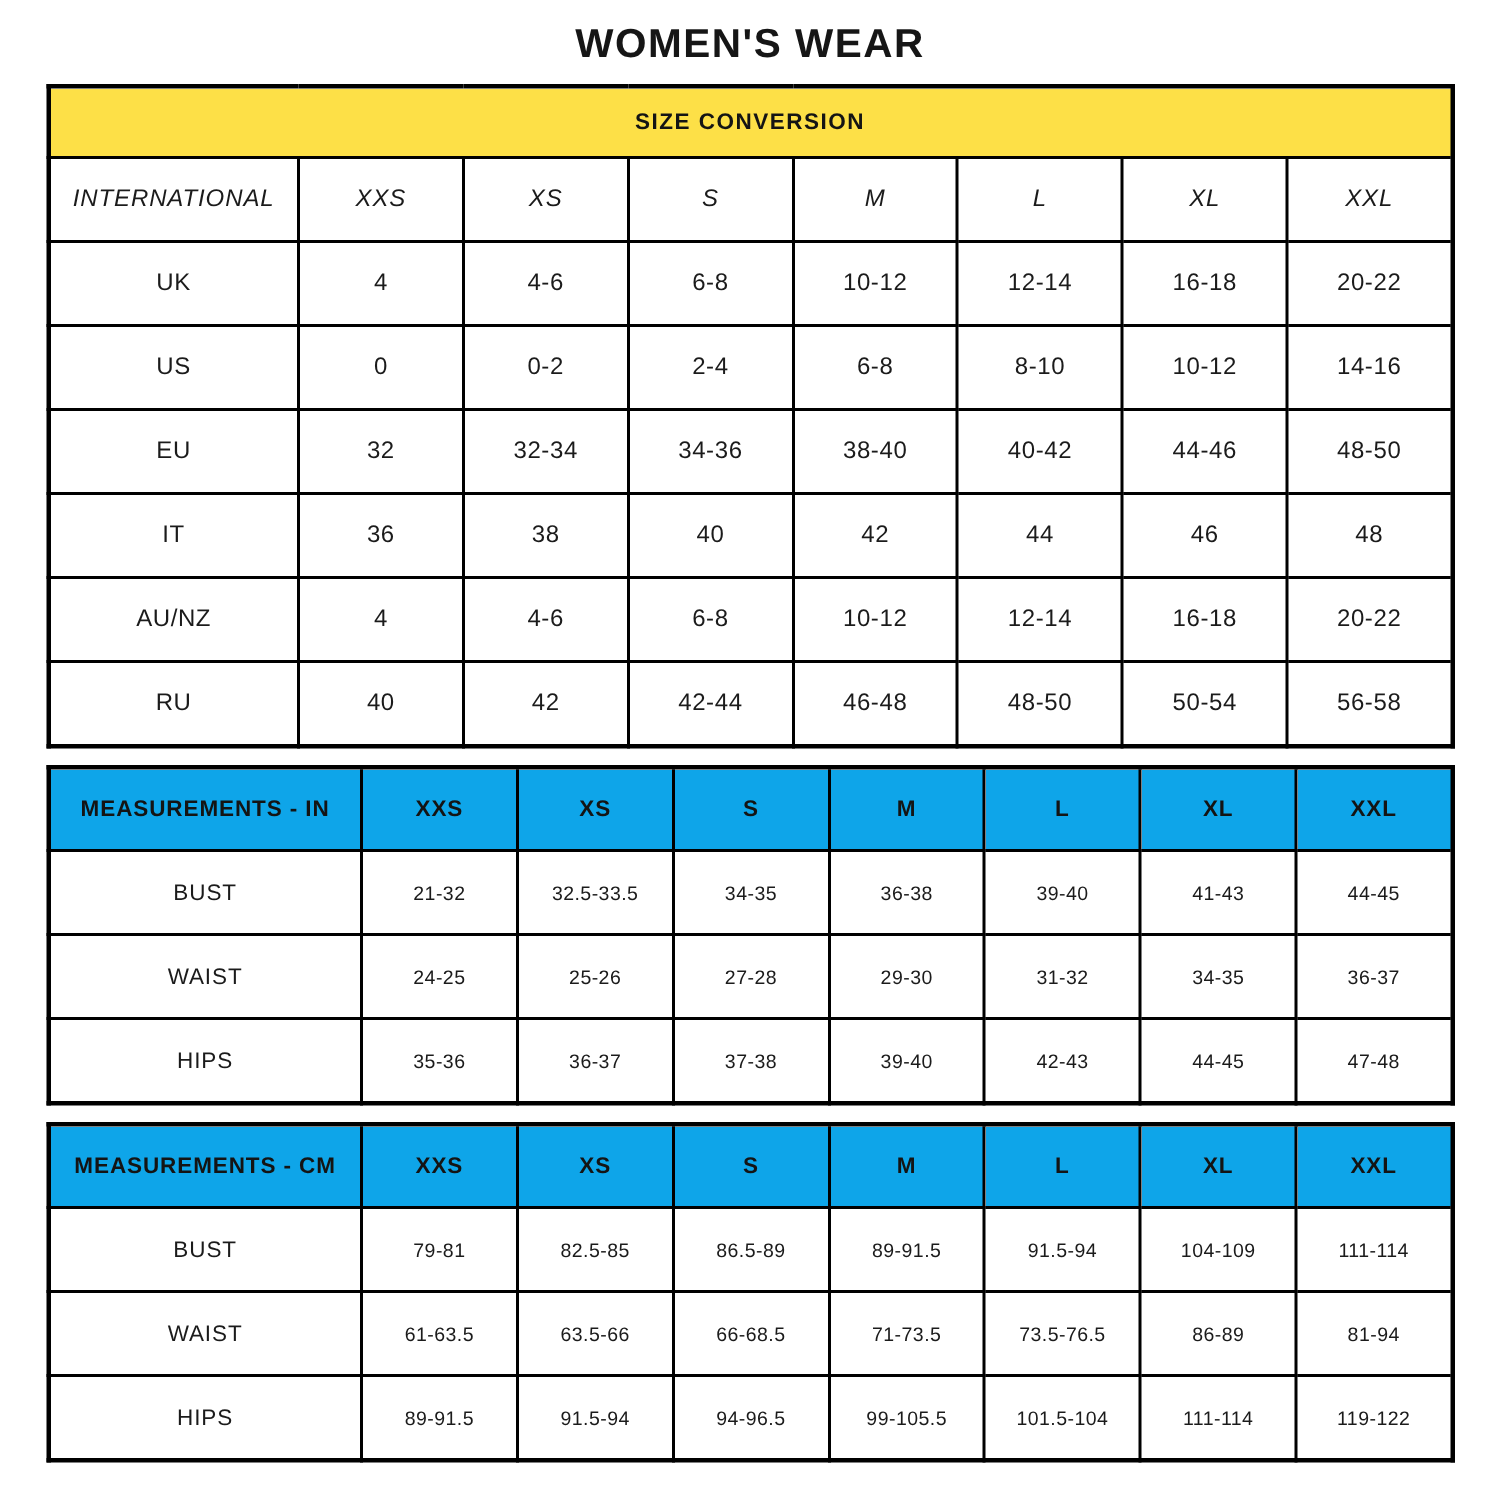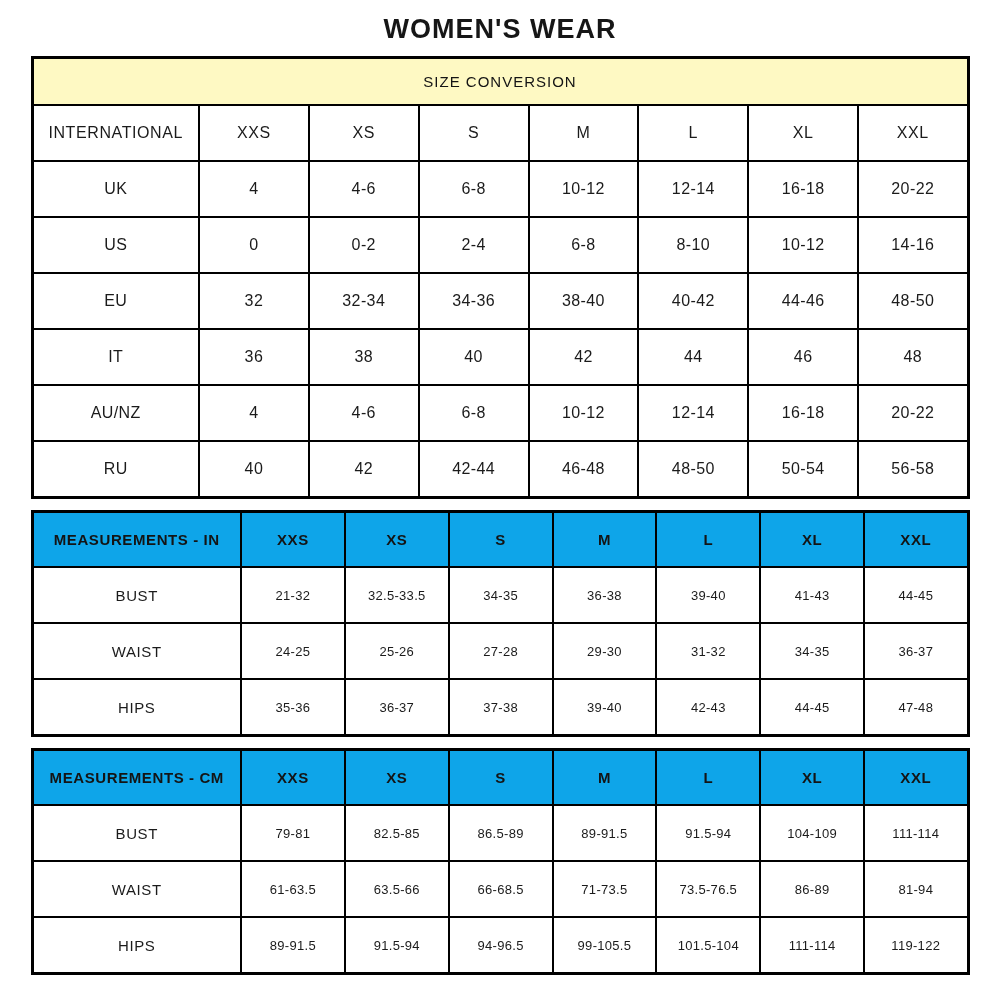--- a/index.html
+++ b/index.html
@@ -30,30 +30,30 @@
   table.tbl td, table.tbl th {
     border: 2px solid #000;
     text-align: center;
     vertical-align: middle;
     padding: 0 2px;
     overflow: hidden;
     white-space: nowrap;
   }
   
   tr.band th {
-    background: #fef9c3;
+    background: #fde047;
     height: 45px;
     font-size: 15px;
-    font-weight: 400;
+    font-weight: 700;
     letter-spacing: 1px;
     color: #141414;
   }
   
   .t1 td { height: 54px; font-size: 16px; letter-spacing: 0.4px; }
-  .t1 tr.cols td { letter-spacing: 0.6px; }
+  .t1 tr.cols td { letter-spacing: 0.6px; font-style: italic; }
   
   .m tr.hdr th {
     background: #0ea5e9;
     height: 53px;
     font-size: 15px;
     font-weight: 700;
     letter-spacing: 0.6px;
     color: #141414;
   }
   .m td { height: 54px; font-size: 13px; letter-spacing: 0.3px; }

